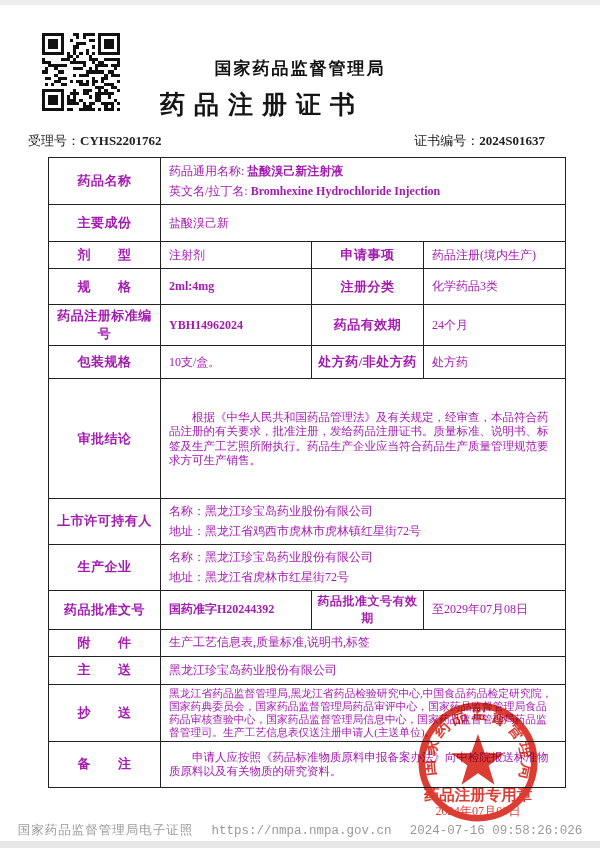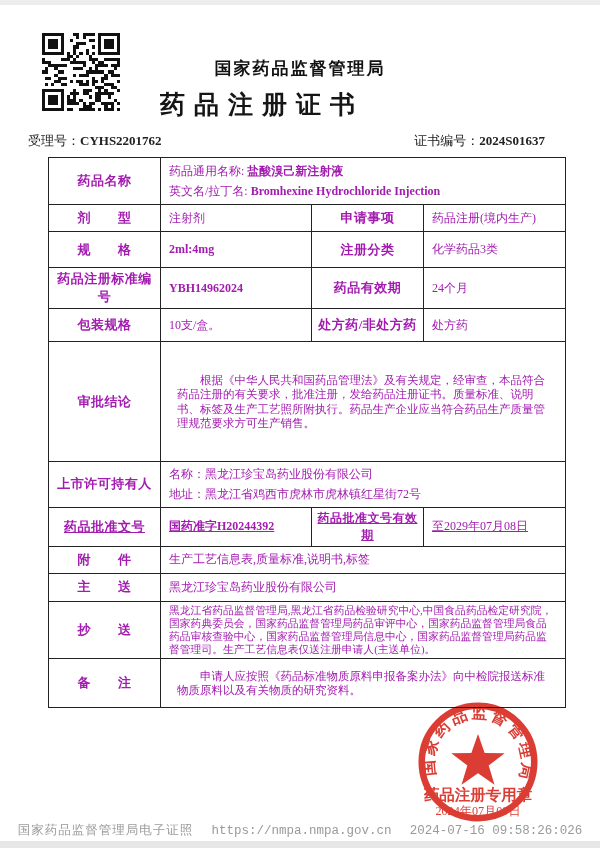--- a/index.html
+++ b/index.html
@@ -42,28 +42,28 @@
     padding:2px 8px;
     vertical-align:middle;
     overflow:hidden;
   }
   #cert-table td.lbl{
     font-weight:bold;text-align:center;font-size:13px;padding:2px 4px;
     letter-spacing:0.5px;
   }
   #cert-table .two-line div{line-height:1.7;}
   #cert-table .para{line-height:1.25;font-size:11.5px;}
-  #cert-table .para p{margin:8px;text-indent:2em;}
+  #cert-table .para p{margin:0;text-indent:2em;}
   #cert-table .para-flush{line-height:1.2;font-size:10.8px;}
   #cert-table .para-flush p{margin:0;}
   .bold-val{font-weight:bold;}
   tr.r-name{height:47px;} tr.r-ing{height:37px;} tr.r-form{height:27px;}
   tr.r-spec{height:36px;} tr.r-std{height:30px;} tr.r-pkg{height:33px;}
   tr.r-concl{height:120px;} tr.r-hold{height:45px;} tr.r-mfr{height:46px;}
-  tr.r-appno{height:27px;text-decoration:underline;} tr.r-att{height:27px;} tr.r-main{height:28px;}
+  tr.r-appno{height:27px;} tr.r-att{height:27px;} tr.r-main{height:28px;}
   tr.r-cc{height:52px;} tr.r-rem{height:46px;}
 
   
   #stamp{
     position:absolute;left:403px;top:687px;width:150px;height:150px;
     z-index:3;opacity:0.9;mix-blend-mode:multiply;pointer-events:none;
   }
 
   
   #footer{
@@ -387,20 +387,24 @@
       <col style="width:142px">
     </colgroup>
   <tbody>
       <tr class="r-name">
     <td class="lbl">药品名称</td>
     <td colspan="3" class="two-line">
       <div><span>药品通用名称: </span><span class="bold-val">盐酸溴己新注射液</span></div>
       <div><span>英文名/拉丁名: </span><span class="bold-val">Bromhexine Hydrochloride Injection</span></div>
     </td>
   </tr>
+  <tr class="r-ing">
+    <td class="lbl">主要成份</td>
+    <td colspan="3">盐酸溴己新</td>
+  </tr>
   <tr class="r-form">
     <td class="lbl">剂　　型</td>
     <td>注射剂</td>
     <td class="lbl">申请事项</td>
     <td>药品注册(境内生产)</td>
   </tr>
   <tr class="r-spec">
     <td class="lbl">规　　格</td>
     <td class="bold-val">2ml:4mg</td>
     <td class="lbl">注册分类</td>
@@ -422,20 +426,27 @@
     <td class="lbl">审批结论</td>
     <td colspan="3" class="para">
       <p>根据《中华人民共和国药品管理法》及有关规定，经审查，本品符合药品注册的有关要求，批准注册，发给药品注册证书。质量标准、说明书、标签及生产工艺照所附执行。药品生产企业应当符合药品生产质量管理规范要求方可生产销售。</p>
     </td>
   </tr>
   <tr class="r-hold">
     <td class="lbl">上市许可持有人</td>
     <td colspan="3" class="two-line">
       <div>名称：黑龙江珍宝岛药业股份有限公司</div>
       <div>地址：黑龙江省鸡西市虎林市虎林镇红星街72号</div>
+    </td>
+  </tr>
+  <tr class="r-mfr">
+    <td class="lbl">生产企业</td>
+    <td colspan="3" class="two-line">
+      <div>名称：黑龙江珍宝岛药业股份有限公司</div>
+      <div>地址：黑龙江省虎林市红星街72号</div>
     </td>
   </tr>
   <tr class="r-appno">
     <td class="lbl">药品批准文号</td>
     <td class="bold-val">国药准字H20244392</td>
     <td class="lbl" style="font-size:12px">药品批准文号有效期</td>
     <td>至2029年07月08日</td>
   </tr>
   <tr class="r-att">
     <td class="lbl">附　　件</td>

